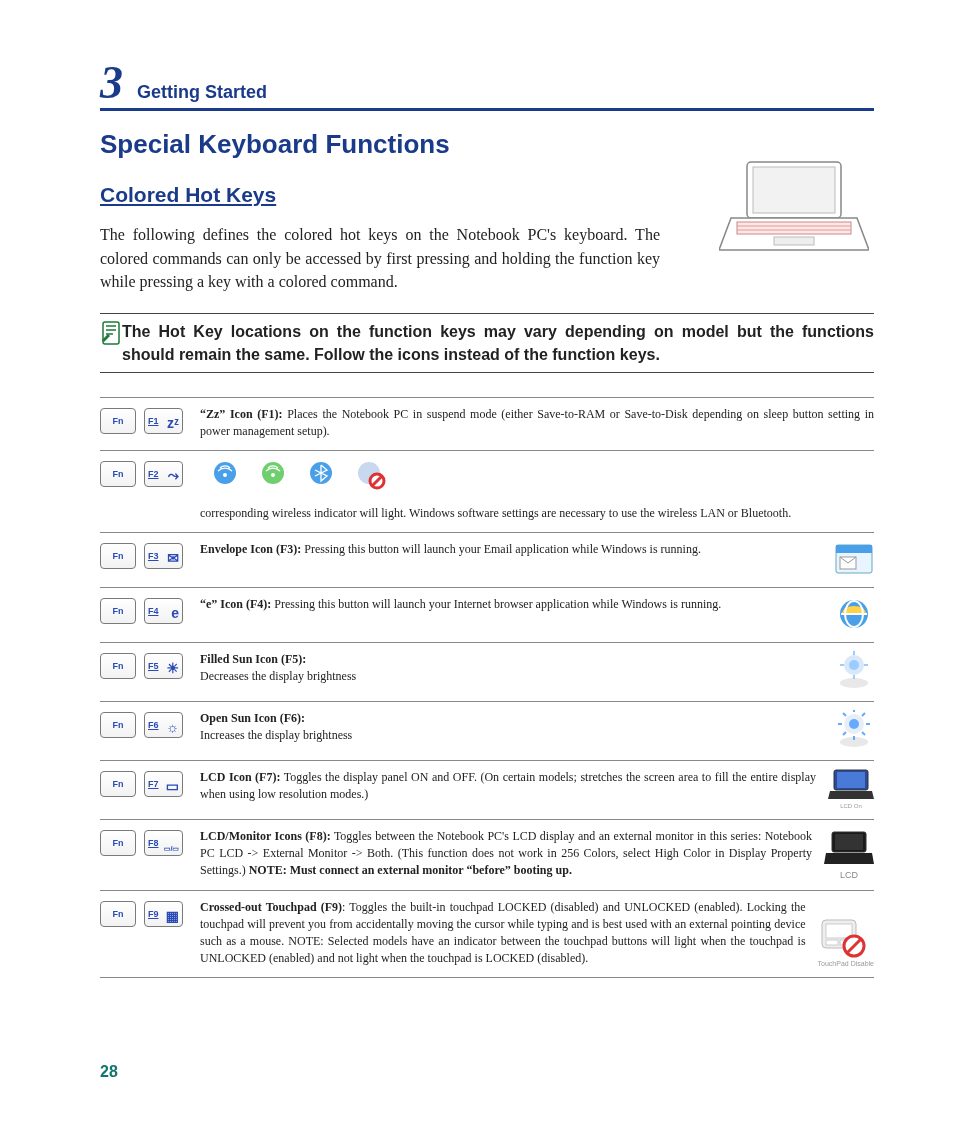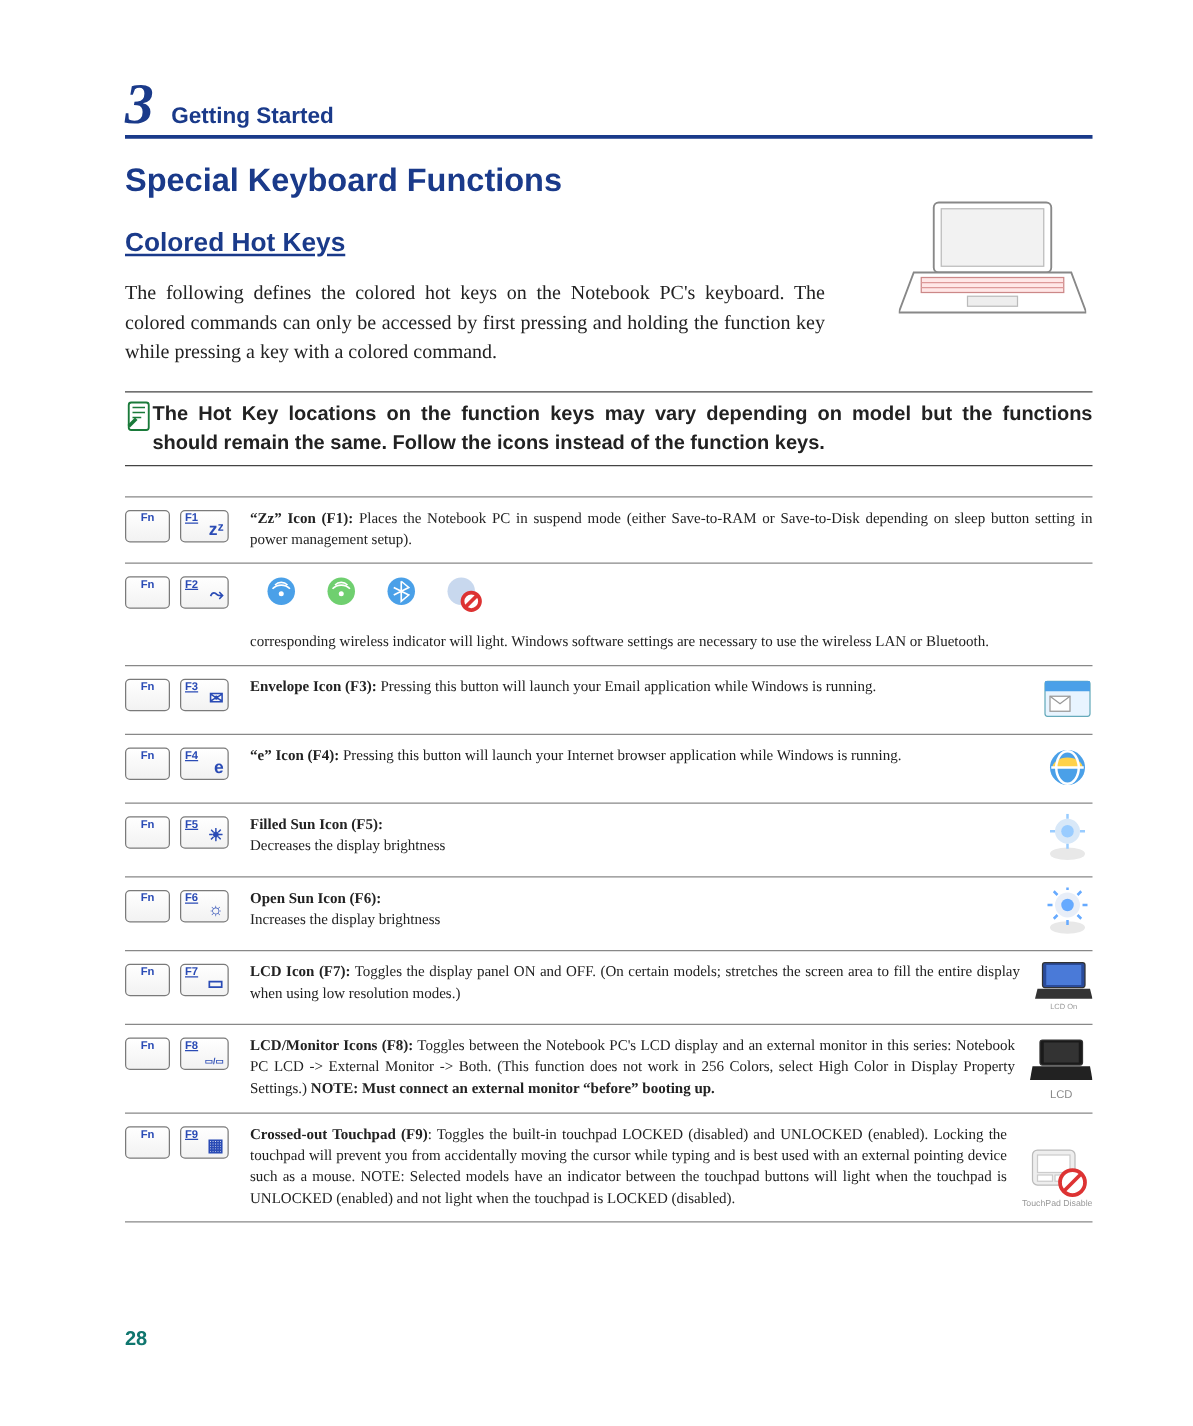--- a/index.html
+++ b/index.html
@@ -18,27 +18,27 @@
   .laptop-illus{position:absolute;right:85px;top:160px;width:150px;height:95px;}
   .laptop-illus svg{width:100%;height:100%;}
   .note-block{display:flex;border-top:1px solid #444;border-bottom:1px solid #444;padding:6px 0;margin:20px 0 24px;}
   .note-icon{flex:0 0 22px;height:26px;}
   .note-icon svg{width:22px;height:26px;}
   .note-text{font:700 16px/1.45 Arial,Helvetica,sans-serif;text-align:justify;}
   .fn-table{width:100%;}
   .fn-row{display:flex;gap:12px;border-top:1px solid #888;padding:8px 0 10px;}
   .fn-row:first-child{border-top:1px solid #888;}
   .keycaps{flex:0 0 88px;display:flex;gap:8px;align-items:flex-start;padding-top:2px;}
-  .key{width:34px;height:24px;border:1px solid #7a7a7a;border-radius:4px;background:linear-gradient(#fff,#f2f2f2);display:flex;align-items:flex-start;justify-content:center;font:700 9px Arial;color:#2a4bb5;position:relative;}
+  .key{width:34px;height:24px;border:1px solid #7a7a7a;border-radius:4px;background:linear-gradient(#fff,#f2f2f2);display:flex;align-items:center;justify-content:center;font:700 9px Arial;color:#2a4bb5;position:relative;}
   .key.fkey{justify-content:flex-start;padding-left:3px;}
   .key .sub{position:absolute;right:3px;bottom:2px;font-size:14px;color:#2a4bb5;}
   .key .fk{font-size:9px;text-decoration:underline;}
   .desc{flex:1;font-size:12px;line-height:1.42;text-align:justify;}
   .desc b{font-weight:700;}
-  .row-illus{flex:0 0 auto;display:flex;align-items:center;justify-content:flex-end;min-width:40px;}
+  .row-illus{flex:0 0 auto;display:flex;justify-content:flex-end;min-width:40px;}
   .row-illus svg{display:block;}
   .page-num{position:absolute;left:100px;bottom:60px;font:700 16px Arial;color:#0f766e;}
   .wireless-icons{flex:0 0 190px;display:flex;gap:6px;align-items:center;justify-content:flex-end;}
   .wl{width:42px;height:34px;position:relative;}
   .wl svg{width:100%;height:100%;}
   .caption{font:400 6px Arial;color:#999;text-align:center;display:block;}
 </style>
 </head>
 <body>
 

